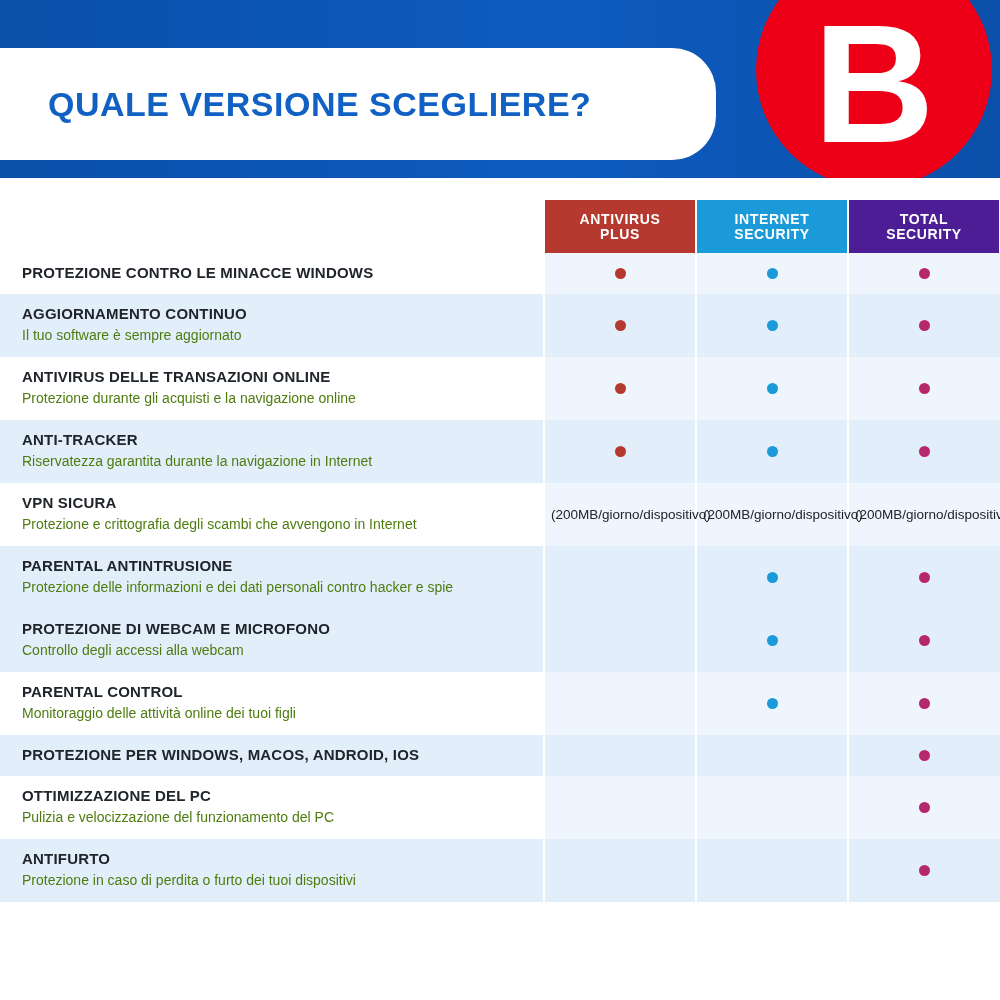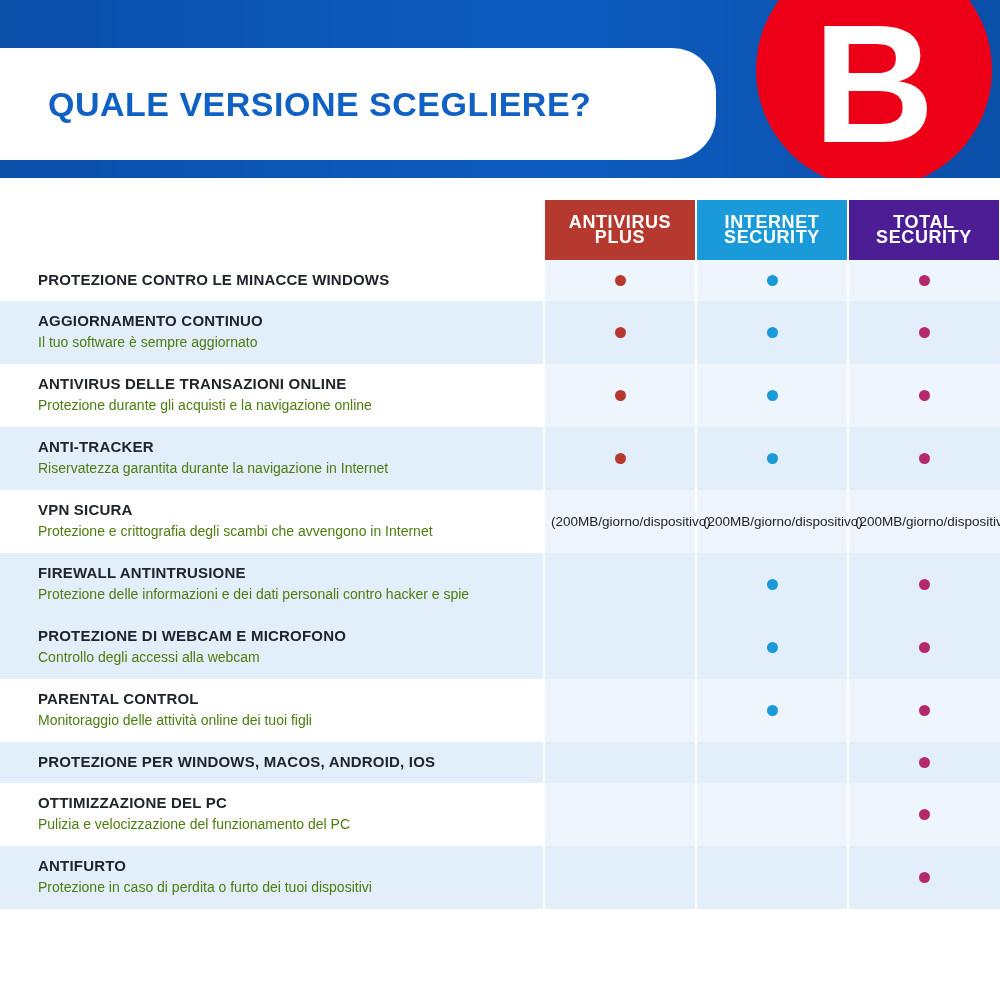--- a/index.html
+++ b/index.html
@@ -87,42 +87,42 @@
     table-layout: fixed;
   }
   table.compare col.c-feature { width: 544px; }
   table.compare col.c-plan { width: 152px; }
 
   thead th {
     padding: 0;
     vertical-align: bottom;
   }
   .plan-head {
-    height: 60px;
+    height: 53px;
     display: flex;
     align-items: center;
     justify-content: center;
     text-align: center;
     color: #ffffff;
-    font-size: 18px;
+    font-size: 14px;
     font-weight: bold;
     letter-spacing: 0.6px;
     line-height: 15px;
     margin: 0 1px;
   }
   .plan-av { background: #b5392f; }
   .plan-is { background: #1a9ad8; }
   .plan-ts { background: #4c1d95; }
 
   tbody td {
     padding: 0;
     vertical-align: middle;
   }
   .feat-cell {
-    padding: 10px 16px 12px 38px;
+    padding: 10px 16px 12px 22px;
     box-sizing: border-box;
   }
   .feat-title {
     color: #20252b;
     font-size: 15px;
     font-weight: bold;
     letter-spacing: 0.2px;
     line-height: 19px;
   }
   .feat-sub {
@@ -257,21 +257,21 @@
             </td>
             <td class="mark-cell">
               <div class="note">(200MB/giorno/dispositivo)</div>
             </td>
             <td class="mark-cell">
               <div class="note">(200MB/giorno/dispositivo)</div>
             </td>
           </tr>
           <tr class="row-alt">
             <td class="feat-cell">
-              <div class="feat-title">FIREWALL ANTINTRUSIONE</div>
+              <div class="feat-title">PARENTAL ANTINTRUSIONE</div>
               <div class="feat-sub">Protezione delle informazioni e dei dati personali contro hacker e spie</div>
             </td>
             <td class="mark-cell"></td>
             <td class="mark-cell"><span class="dot dot-is"></span></td>
             <td class="mark-cell"><span class="dot dot-ts"></span></td>
           </tr>
           <tr class="row-alt">
             <td class="feat-cell">
               <div class="feat-title">PROTEZIONE DI WEBCAM E MICROFONO</div>
               <div class="feat-sub">Controllo degli accessi alla webcam</div>

